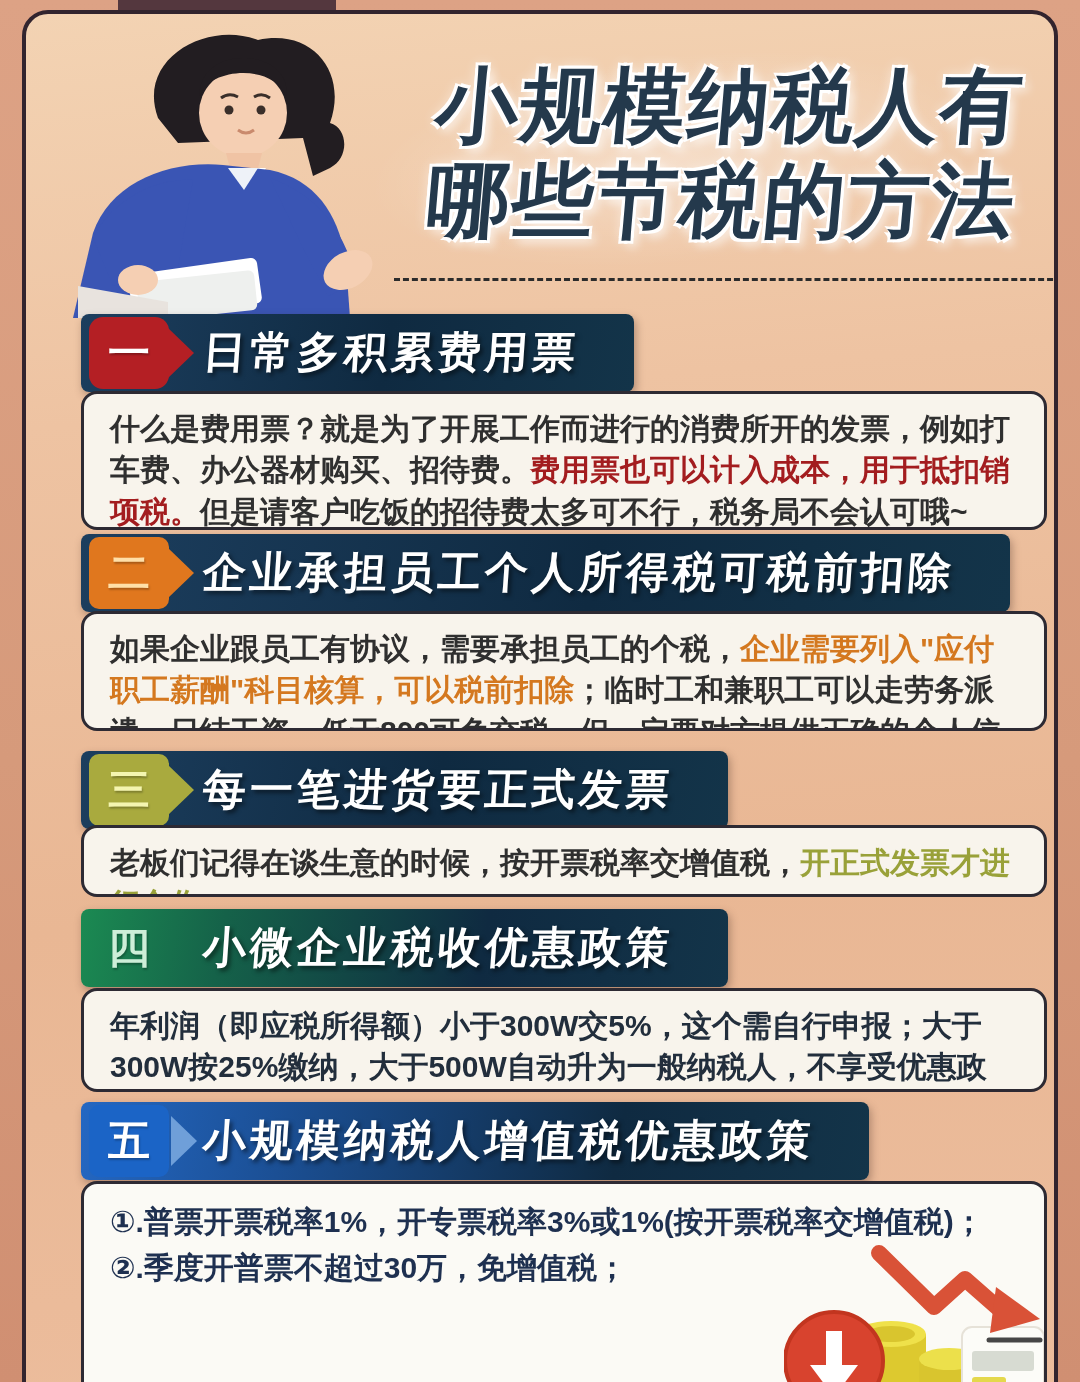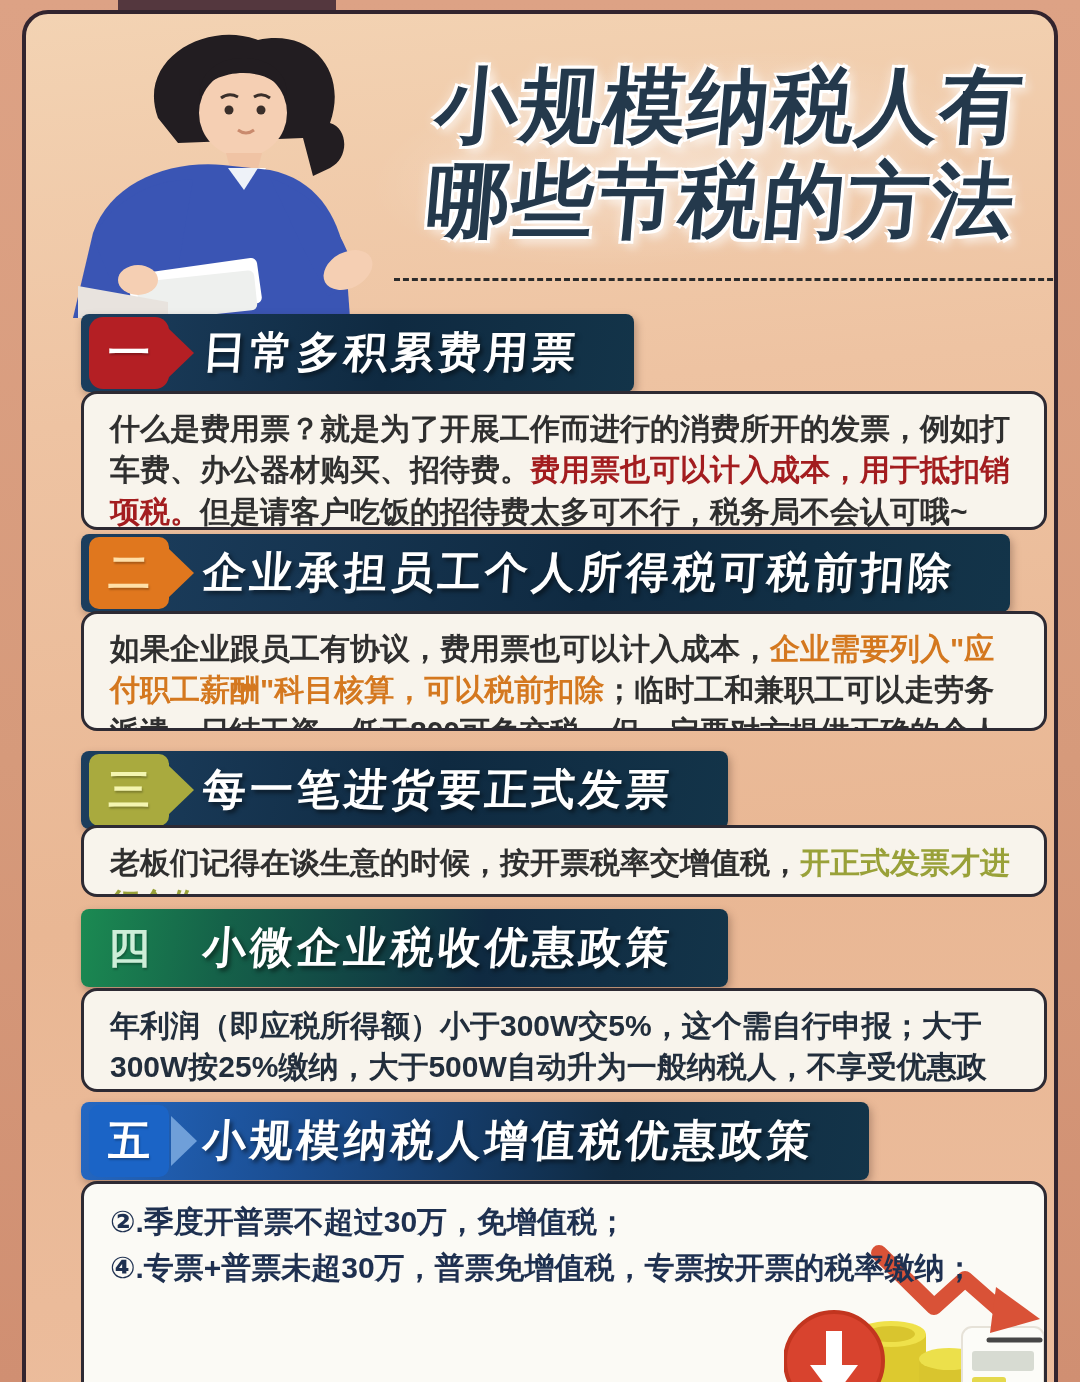--- a/index.html
+++ b/index.html
@@ -131,21 +131,21 @@
   </div>
   <div class="card" style="top:377px;height:139px">
     <p style="margin:0"><span>什么是费用票？就是为了开展工作而进行的消费所开的发票，例如打车费、办公器材购买、招待费。</span><span class="hl-red">费用票也可以计入成本，用于抵扣销项税。</span><span>但是请客户吃饭的招待费太多可不行，税务局不会认可哦~</span></p>
   </div>
 
   <div class="bar" style="top:520px">
     <div class="badge badge-2">二</div>
     <div class="bar-heading">企业承担员工个人所得税可税前扣除</div>
   </div>
   <div class="card" style="top:597px;height:120px">
-    <p style="margin:0"><span>如果企业跟员工有协议，费用票也可以计入成本，</span><span class="hl-orange">企业需要列入"应付职工薪酬"科目核算，可以税前扣除</span><span>；临时工和兼职工可以走劳务派遣，日结工资，低于800可免交税，但一定要对方提供正确的个人信息。</span></p>
+    <p style="margin:0"><span>如果企业跟员工有协议，需要承担员工的个税，</span><span class="hl-orange">企业需要列入"应付职工薪酬"科目核算，可以税前扣除</span><span>；临时工和兼职工可以走劳务派遣，日结工资，低于800可免交税，但一定要对方提供正确的个人信息。</span></p>
   </div>
 
   <div class="bar" style="top:737px">
     <div class="badge badge-3">三</div>
     <div class="bar-heading">每一笔进货要正式发票</div>
   </div>
   <div class="card" style="top:811px;height:72px">
     <p style="margin:0"><span>老板们记得在谈生意的时候，按开票税率交增值税，</span><span class="hl-olive">开正式发票才进行合作。</span></p>
   </div>
 
@@ -155,22 +155,22 @@
   </div>
   <div class="card card-4" style="top:974px;height:104px">
     <p style="margin:0">年利润（即应税所得额）小于300W交5%，这个需自行申报；大于300W按25%缴纳，大于500W自动升为一般纳税人，不享受优惠政策。</p>
   </div>
 
   <div class="bar bar-5" style="top:1088px">
     <div class="badge badge-5">五</div>
     <div class="bar-heading">小规模纳税人增值税优惠政策</div>
   </div>
   <div class="card card-5" style="top:1167px;height:240px">
+    <div class="vat-item">①.普票开票税率1%，开专票税率3%或1%(按开票税率交增值税)；</div>
     <div class="vat-item">②.季度开普票不超过30万，免增值税；</div>
-    <div class="vat-item">④.专票+普票未超30万，普票免增值税，专票按开票的税率缴纳；</div>
 
     <svg class="money-illustration" width="260" height="170" viewBox="0 0 260 170">
       <g>
         <rect x="72" y="95" width="70" height="80" fill="#ddc92f"></rect>
         <ellipse cx="107" cy="95" rx="35" ry="13" fill="#efe14a"></ellipse>
         <ellipse cx="107" cy="95" rx="24" ry="8" fill="#d9c52e"></ellipse>
         <rect x="135" y="120" width="60" height="55" fill="#d9c52e"></rect>
         <ellipse cx="165" cy="120" rx="30" ry="11" fill="#ece04b"></ellipse>
         <rect x="190" y="135" width="68" height="40" fill="#ddc92f"></rect>
         <ellipse cx="224" cy="135" rx="34" ry="12" fill="#efe14a"></ellipse>

